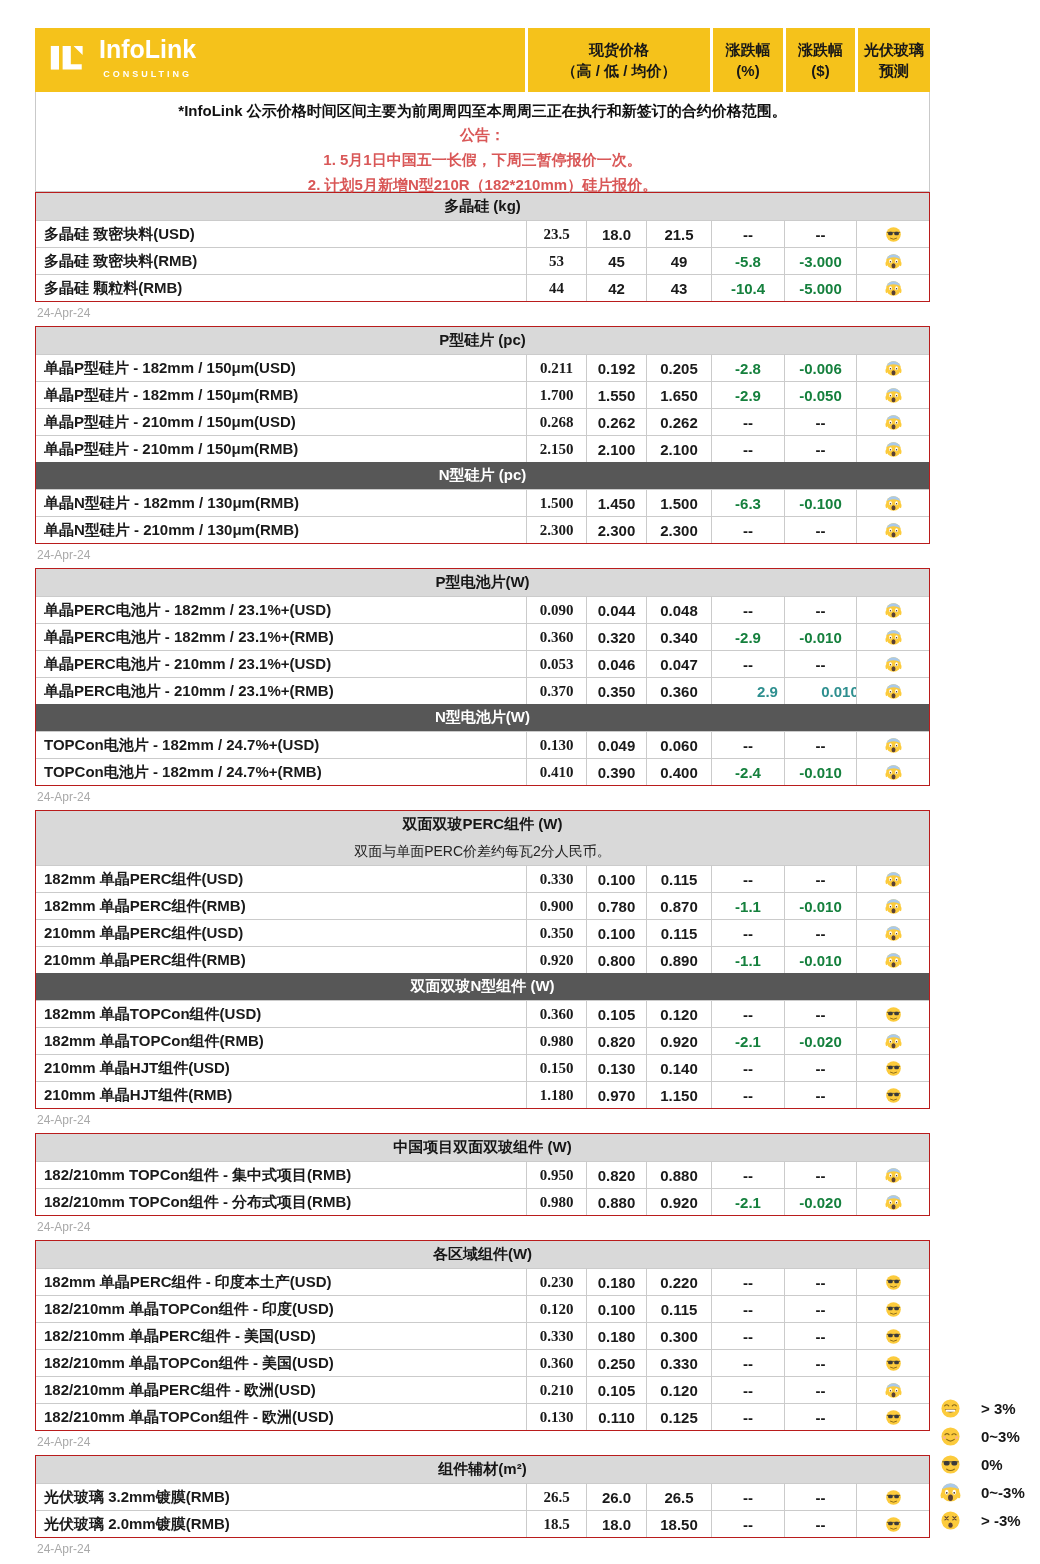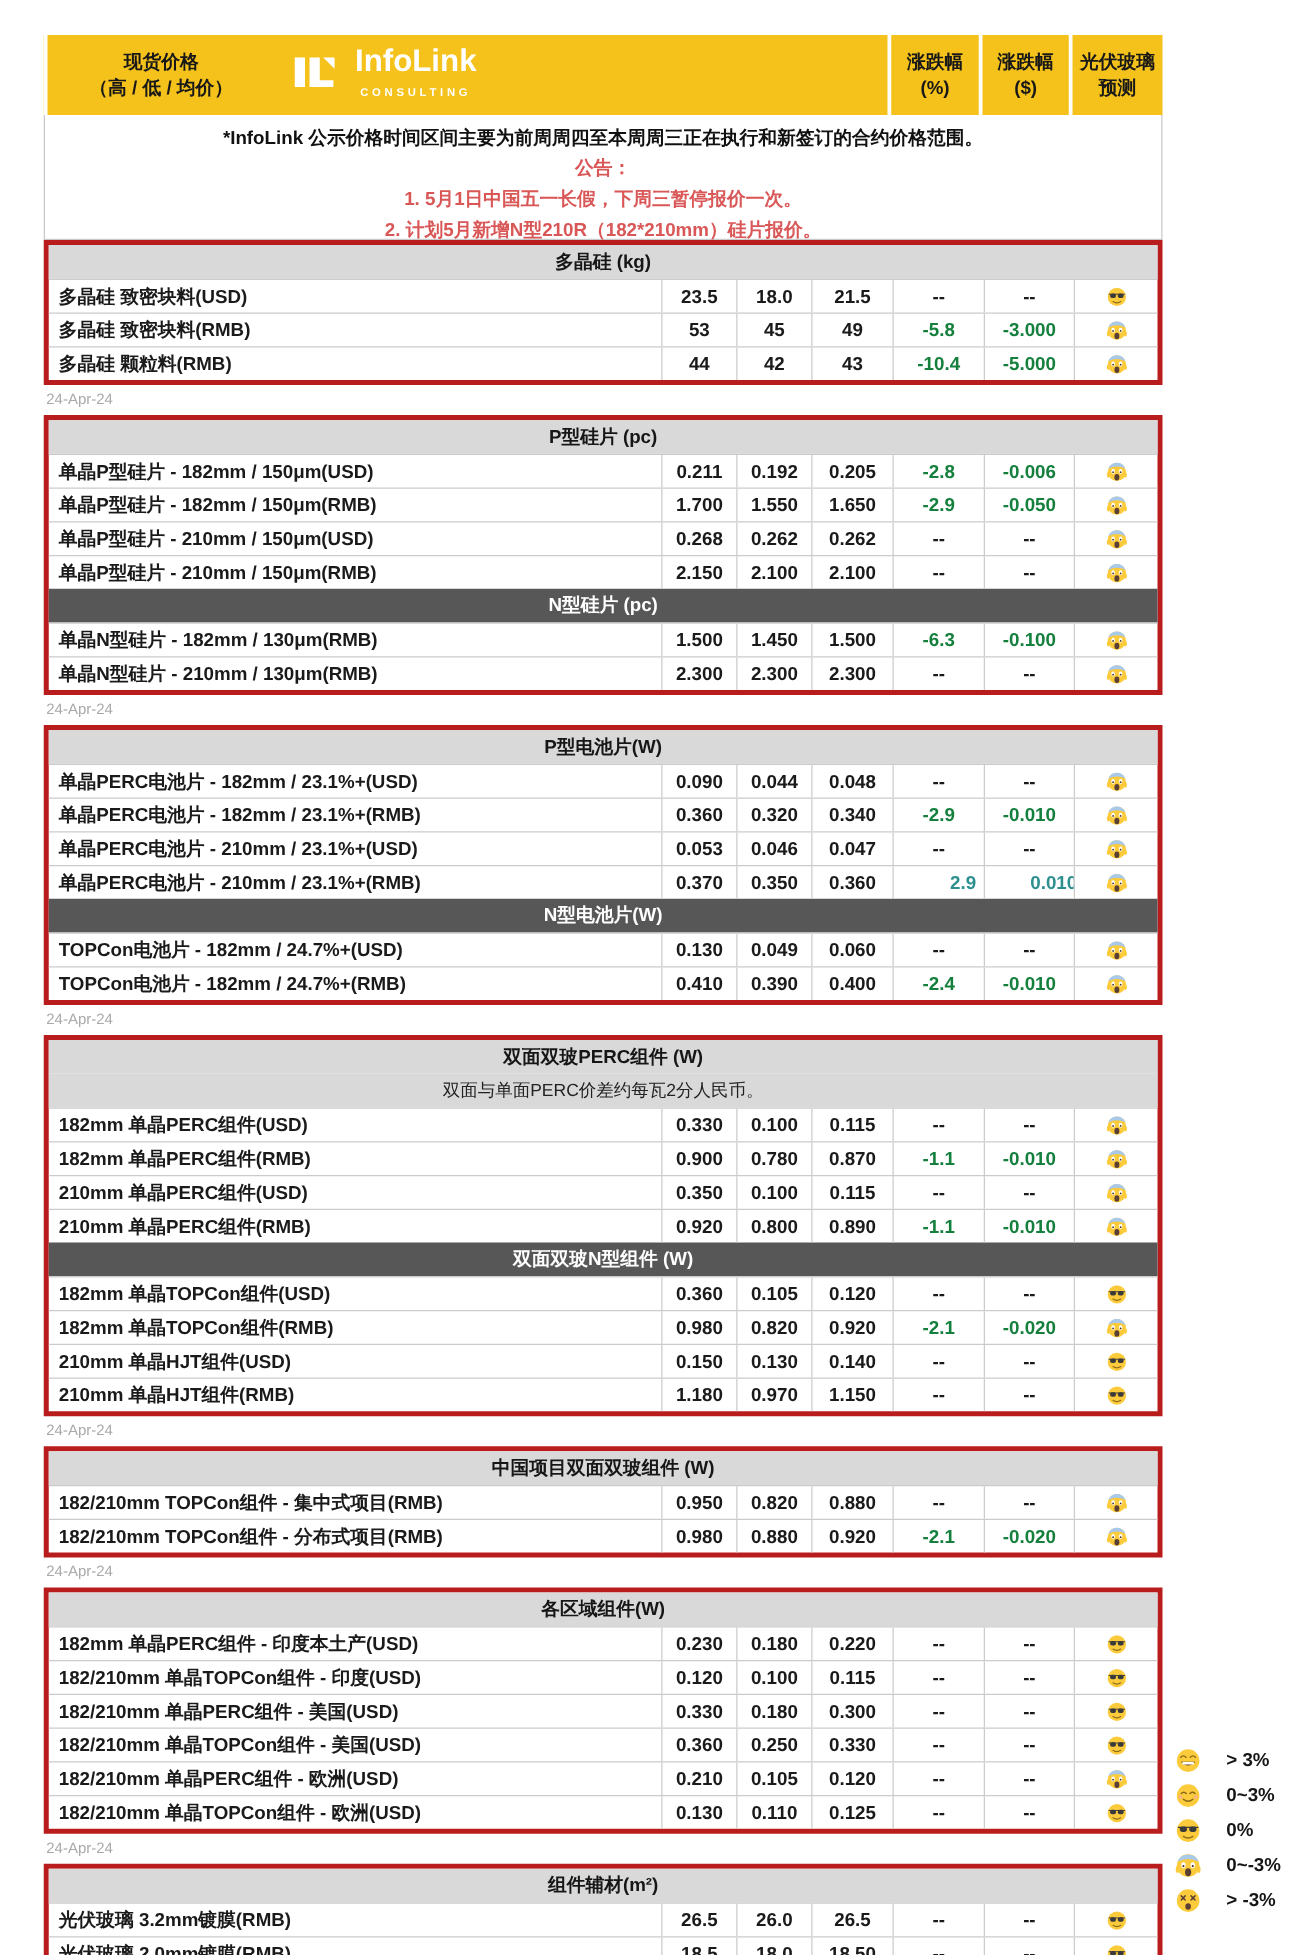--- a/index.html
+++ b/index.html
@@ -12,30 +12,30 @@
   .hcell { display:flex; flex-direction:column; align-items:center; justify-content:center;
            font-weight:bold; font-size:15px; color:#181818; line-height:21px; text-align:center; }
   .sep { border-left:3px solid #ffffff; }
   .logo-cell { width:490px; display:flex; flex-direction:row; align-items:center; justify-content:flex-start;
                padding-left:14px; gap:10px; }
   .brand-name { color:#fff; font-size:25px; font-weight:bold; line-height:26px; }
   .brand-tagline { color:#fff; font-size:9px; letter-spacing:3px; font-weight:bold; margin-top:2px; }
   .logo-icon svg { display:block; }
 
   
-  .c-name{width:490px;} .c-h{width:60px;} .c-l{width:60px;} .c-a{width:65px;}
+  .c-name{width:490px;} .c-h{width:60px;font-family:Liberation Serif, serif;} .c-l{width:60px;} .c-a{width:65px;}
   .c-p{width:73px;} .c-u{width:72px;} .c-f{width:75px; flex:1;}
 
   
   .notice { height:100px; border:1px solid #c9c9c9; border-top:none; text-align:center; padding-top:7px; background:#fff; }
   .notice-main { font-weight:bold; font-size:15px; color:#111; line-height:23px; }
   .notice-red  { font-weight:bold; font-size:15px; color:#D95757; line-height:25px; }
 
   
-  .box { border:4px solid #b91c1c; background:#fff; }
+  .box { border:1px solid #b91c1c; background:#fff; }
   .sec-header { height:27px; display:flex; align-items:center; justify-content:center;
                 font-weight:bold; font-size:15px; }
   .sec-light { background:#D9D9D9; color:#161616; }
   .sec-dark  { background:#575757; color:#ffffff; }
   .sec-sub { height:27px; background:#D9D9D9; display:flex; align-items:center; justify-content:center;
              font-size:14px; color:#222; }
   .row { display:flex; height:27px; border-top:1px solid #cbcbcb; }
   .cell { display:flex; align-items:center; justify-content:center; font-size:15px; font-weight:600;
           color:#1a1a1a; border-left:1px solid #cbcbcb; overflow:hidden; white-space:nowrap; }
   .row .cell:first-child { border-left:none; justify-content:flex-start; padding-left:8px; font-weight:bold; }
@@ -52,36 +52,36 @@
   .legend-item { height:28px; display:flex; align-items:center; gap:20px; padding-left:4px; }
   .legend-label { font-size:15px; font-weight:bold; color:#161616; white-space:nowrap; }
 </style>
 </head>
 <body>
 
 <div class="page">
   <div class="report">
 
     <div class="yh">
-      <div class="hcell sep" style="width:185px">
-        <div>现货价格</div>
-        <div>（高 / 低 / 均价）</div>
-      </div>
       <div class="hcell logo-cell c-name">
         <span class="logo-icon">
           <svg viewBox="0 0 44 38" width="40" height="35">
             <rect x="2" y="3" width="9" height="26" fill="#ffffff"></rect>
             <path d="M15 3 h9 v20 h12 v6 h-21 z" fill="#ffffff"></path>
             <path d="M27 3 l10 10 v-10 z" fill="#ffffff"></path>
           </svg>
         </span>
         <span>
           <div class="brand-name">InfoLink</div>
           <div class="brand-tagline">CONSULTING</div>
         </span>
+      </div>
+      <div class="hcell sep" style="width:185px">
+        <div>现货价格</div>
+        <div>（高 / 低 / 均价）</div>
       </div>
       <div class="hcell sep c-p">
         <div>涨跌幅</div>
         <div>(%)</div>
       </div>
       <div class="hcell sep c-u">
         <div>涨跌幅</div>
         <div>($)</div>
       </div>
       <div class="hcell sep c-f">

